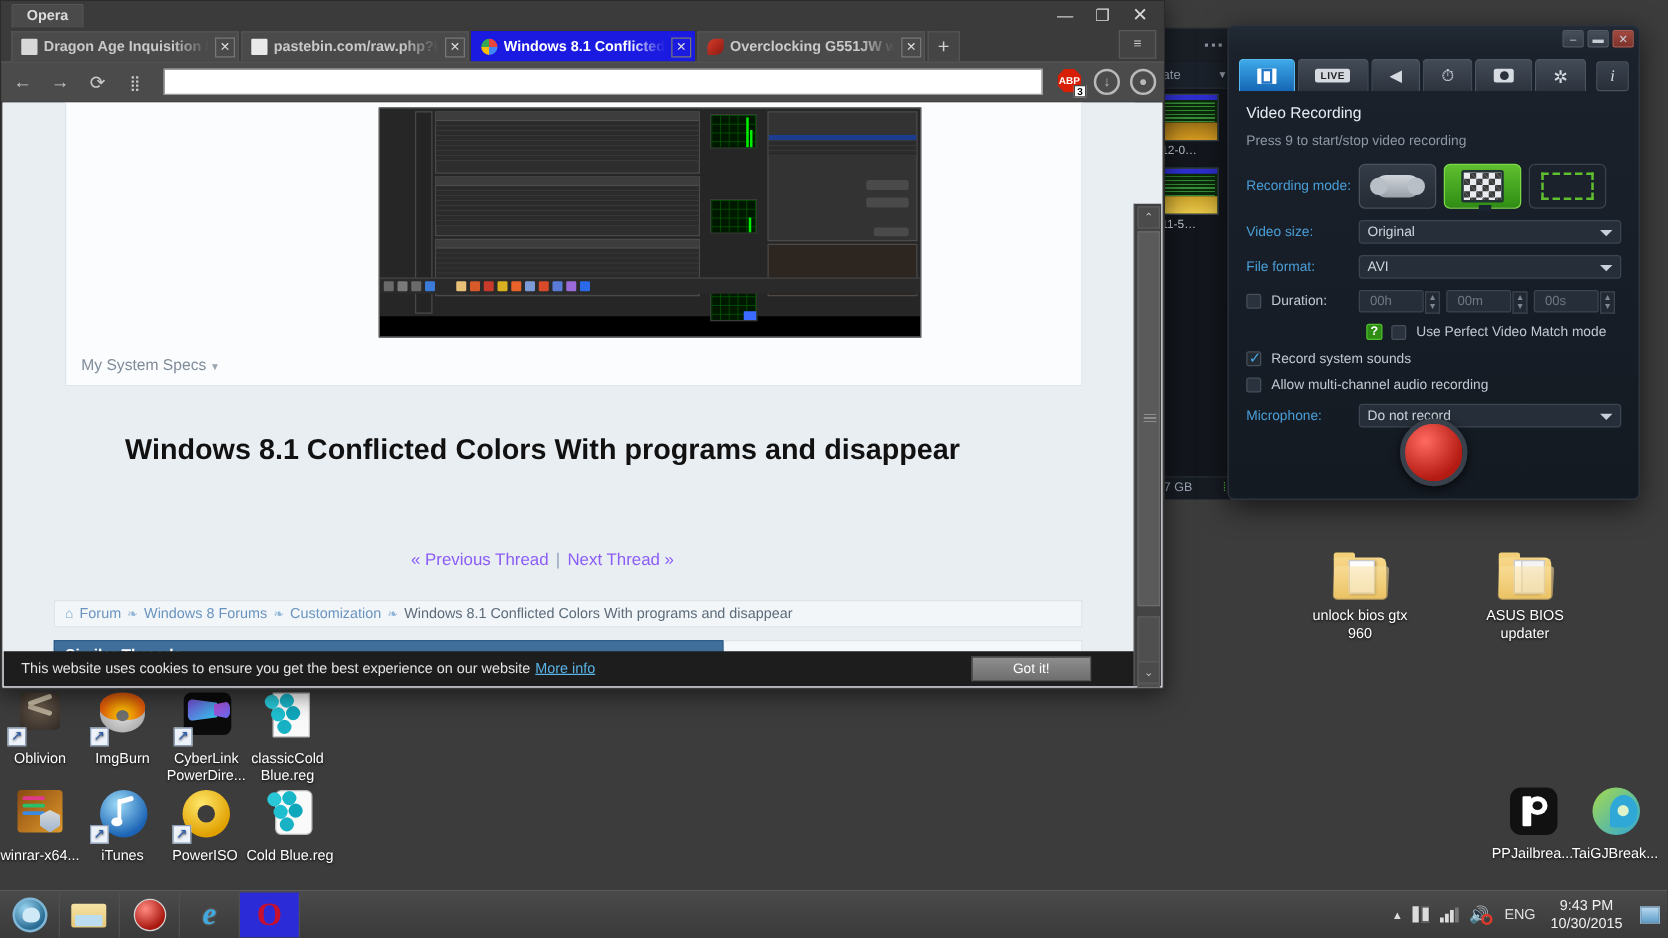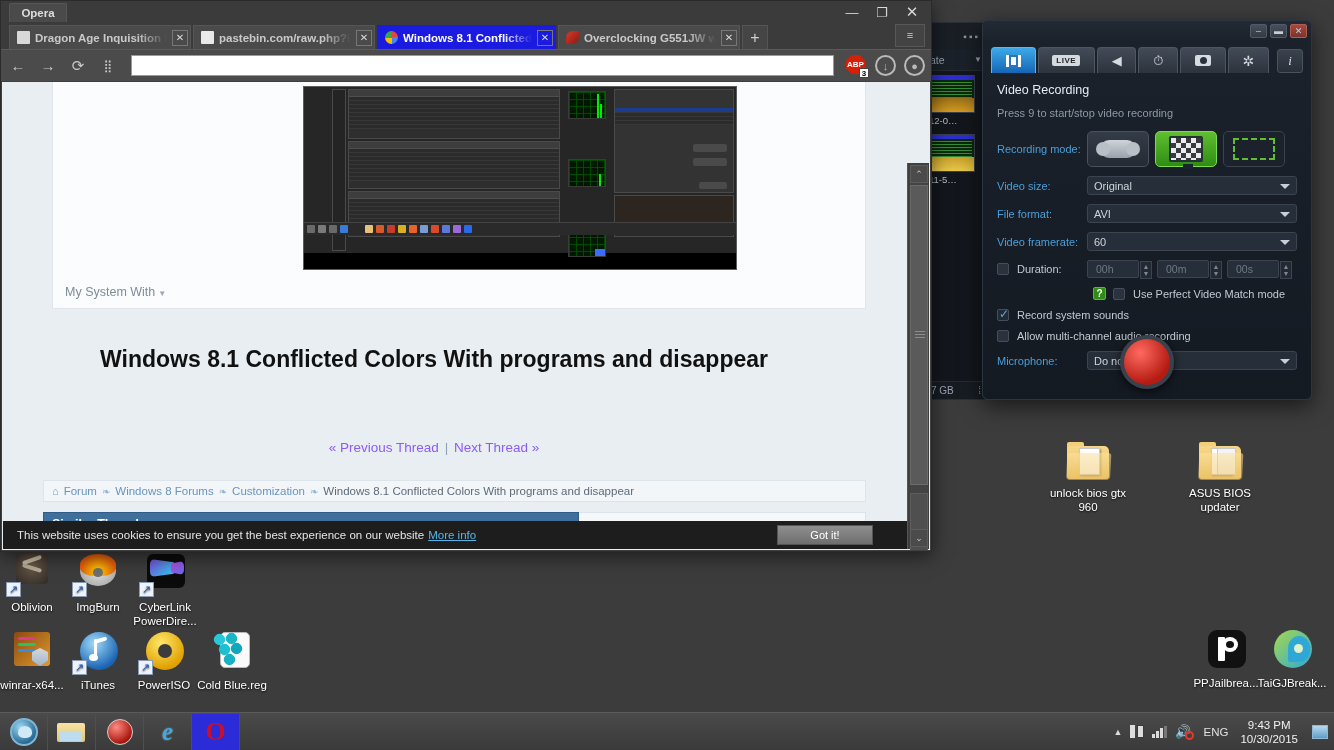--- a/index.html
+++ b/index.html
@@ -486,20 +486,31 @@
   <div class="desk-icon" style="left:124px;top:552px;width:82px">
     <div class="glyph">
       <div class="sq" style="left:6px;top:2px;width:38px;height:34px;background:#0b0b0b;border-radius:6px"></div>
       <div class="sq" style="left:9px;top:7px;width:24px;height:18px;background:linear-gradient(135deg,#7b4bd8,#2bd0ee);clip-path:polygon(0 0,100% 18%,100% 82%,0 100%)"></div>
       <div class="sq" style="left:30px;top:9px;width:13px;height:14px;background:linear-gradient(135deg,#c14bd8,#5b6ef0);clip-path:polygon(0 18%,100% 0,100% 100%,0 82%)"></div>
       <div class="shortcut">↗</div>
     </div>
     <span class="desk-label">CyberLink PowerDire...</span>
   </div>
 
+  <div class="desk-icon" style="left:190px;top:552px">
+    <div class="glyph">
+      <div class="sq" style="left:12px;top:2px;width:30px;height:36px;background:#fafafa;border:1px solid #b9b9b9;border-radius:1px"></div>
+      <div class="sq" style="left:6px;top:4px;width:11px;height:11px;background:#28c8d8;transform:rotate(45deg)"></div>
+      <div class="sq" style="left:18px;top:3px;width:11px;height:11px;background:#19b6c8;transform:rotate(45deg)"></div>
+      <div class="sq" style="left:11px;top:14px;width:11px;height:11px;background:#1fbfd2;transform:rotate(45deg)"></div>
+      <div class="sq" style="left:23px;top:13px;width:11px;height:11px;background:#0fa7bb;transform:rotate(45deg)"></div>
+      <div class="sq" style="left:16px;top:24px;width:11px;height:11px;background:#18b2c4;transform:rotate(45deg)"></div>
+    </div>
+    <span class="desk-label">classicCold Blue.reg</span>
+  </div>
 
   <div class="desk-icon" style="left:-8px;top:630px">
     <div class="glyph">
       <div class="sq" style="left:6px;top:2px;width:36px;height:34px;background:linear-gradient(135deg,#8a4a12,#e09a2a);border-radius:3px"></div>
       <div class="sq" style="left:10px;top:7px;width:18px;height:3px;background:#e03a8a"></div>
       <div class="sq" style="left:10px;top:13px;width:18px;height:3px;background:#2ac06a"></div>
       <div class="sq" style="left:10px;top:19px;width:18px;height:3px;background:#3a8ae0"></div>
       <div class="sq" style="left:24px;top:18px;width:16px;height:18px;background:linear-gradient(#d8d8d8,#9fb6d0);clip-path:polygon(50% 0,100% 22%,100% 70%,50% 100%,0 70%,0 22%)"></div>
     </div>
     <span class="desk-label">winrar-x64...</span>
@@ -668,27 +679,20 @@
       </div>
 
       <div class="bc-row">
         <div class="bc-lbl">File format:</div>
         <div class="bc-select">
           <span>AVI</span>
           <span class="arrow"></span>
         </div>
       </div>
 
-      <div class="bc-row">
-        <div class="bc-lbl">Video framerate:</div>
-        <div class="bc-select">
-          <span>60</span>
-          <span class="arrow"></span>
-        </div>
-      </div>
 
       <div class="bc-row">
         <span class="bc-cb"></span>
         <span class="bc-cbtext" style="width:70px">Duration:</span>
         <span class="spin">
           <span>00h</span>
           <span class="sp-arrows">▲<br>▼</span>
         </span>
         <span class="spin" style="margin-left:16px">
           <span>00m</span>
@@ -859,21 +863,21 @@
                 <span class="mini-tbi" style="background:#e8622a"></span>
                 <span class="mini-tbi" style="background:#7a9ad8"></span>
                 <span class="mini-tbi" style="background:#d84a2a"></span>
                 <span class="mini-tbi" style="background:#5a7ad8"></span>
                 <span class="mini-tbi" style="background:#9a6ad8"></span>
                 <span class="mini-tbi" style="background:#2a6ae8"></span>
               </div>
             </div>
           </div>
           <div class="sysspecs">
-            <span>My System With</span><span class="caret">▼</span>
+            <span>My System Specs</span><span class="caret">▼</span>
           </div>
         </div>
 
         <div class="thread-title">Windows 8.1 Conflicted Colors With programs and disappear</div>
 
         <div class="thread-nav">
           <a href="#">« Previous Thread</a>
           <span class="sep">|</span>
           <a href="#">Next Thread »</a>
         </div>

